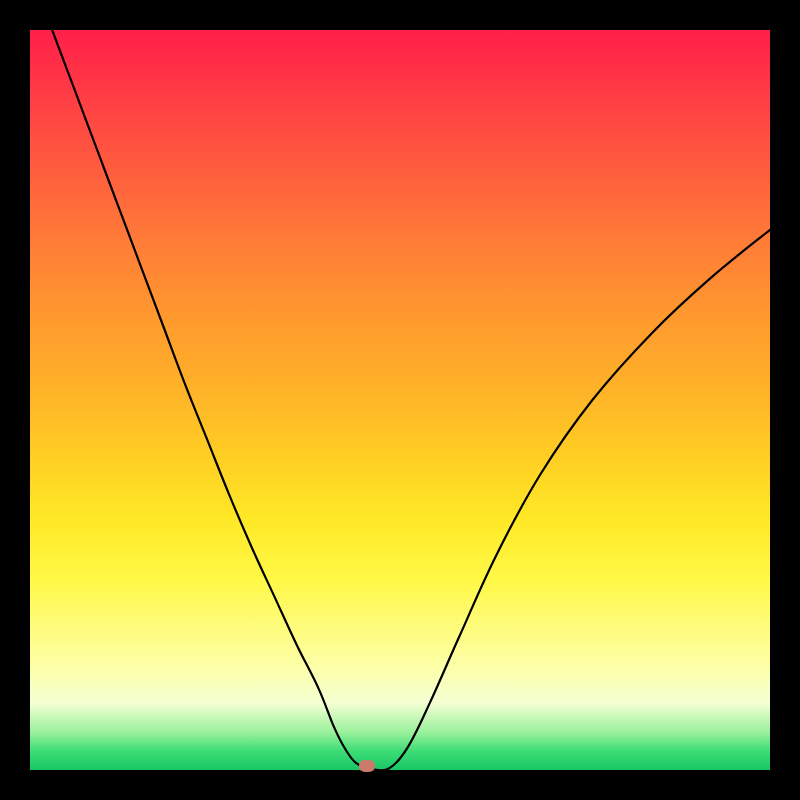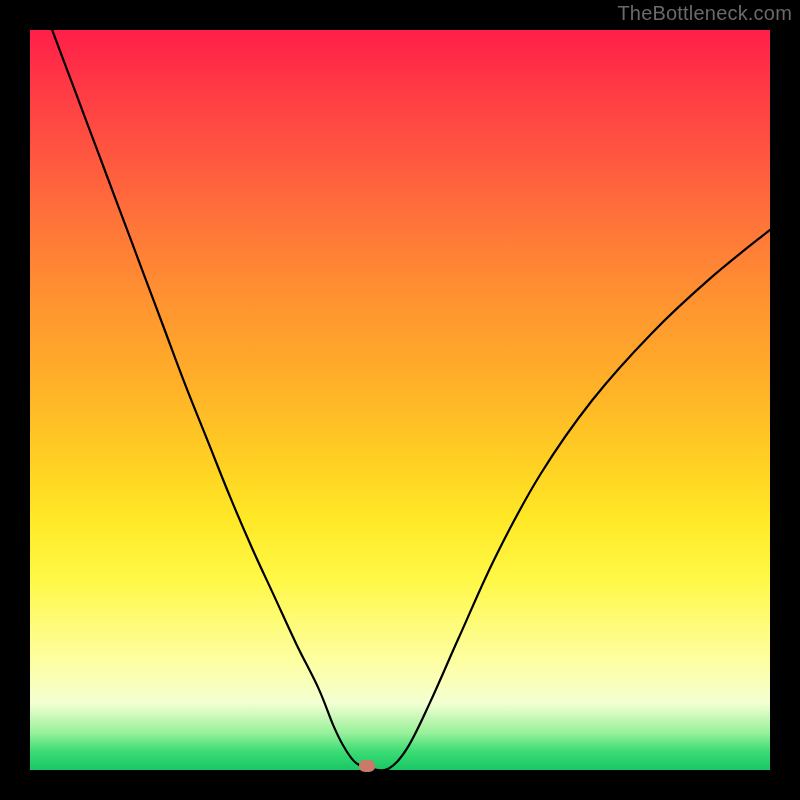--- a/index.html
+++ b/index.html
@@ -71,14 +71,13 @@
 </head>
 <body>
 
 <div class="frame">
   <div class="plot-area">
     <svg class="curve" viewBox="0 0 740 740" preserveAspectRatio="none">
       <path id="curve-path" fill="none" stroke="#000" stroke-width="2.2" stroke-linecap="round" stroke-linejoin="round" d="M 22.20 0.00 C 26.20 10.66, 36.41 37.89, 44.40 59.20 C 52.39 80.51, 58.61 97.09, 66.60 118.40 C 74.59 139.71, 80.81 156.29, 88.80 177.60 C 96.79 198.91, 103.01 215.49, 111.00 236.80 C 118.99 258.11, 125.21 274.69, 133.20 296.00 C 141.19 317.31, 147.41 334.55, 155.40 355.20 C 163.39 375.85, 169.61 390.72, 177.60 410.70 C 185.59 430.68, 191.81 446.89, 199.80 466.20 C 207.79 485.51, 214.01 500.02, 222.00 518.00 C 229.99 535.98, 236.21 548.78, 244.20 566.10 C 252.19 583.42, 258.41 597.55, 266.40 614.20 C 274.39 630.85, 281.94 643.95, 288.60 658.60 C 295.26 673.25, 298.74 684.94, 303.40 695.60 C 308.06 706.26, 310.50 711.14, 314.50 717.80 C 318.50 724.46, 320.94 728.87, 325.60 732.60 C 330.26 736.33, 334.41 737.45, 340.40 738.52 C 346.39 739.59, 352.24 742.25, 358.90 738.52 C 365.56 734.79, 370.07 729.52, 377.40 717.80 C 384.73 706.08, 390.28 693.38, 399.60 673.40 C 408.92 653.42, 417.21 633.44, 429.20 606.80 C 441.19 580.16, 451.55 554.70, 466.20 525.40 C 480.85 496.10, 493.28 471.97, 510.60 444.00 C 527.92 416.03, 542.42 395.31, 562.40 370.00 C 582.38 344.69, 600.29 325.38, 621.60 303.40 C 642.91 281.42, 659.49 266.55, 680.80 247.90 C 702.11 229.25, 729.34 208.46, 740.00 199.80"></path>
     </svg>
     <div id="marker" class="marker" style="left: 336.7px; top: 735.56px; background: rgb(201, 122, 106);"></div>
   </div>
-  <div class="watermark">TheBottleneck.com</div>
 </div>
 
 </body></html>

